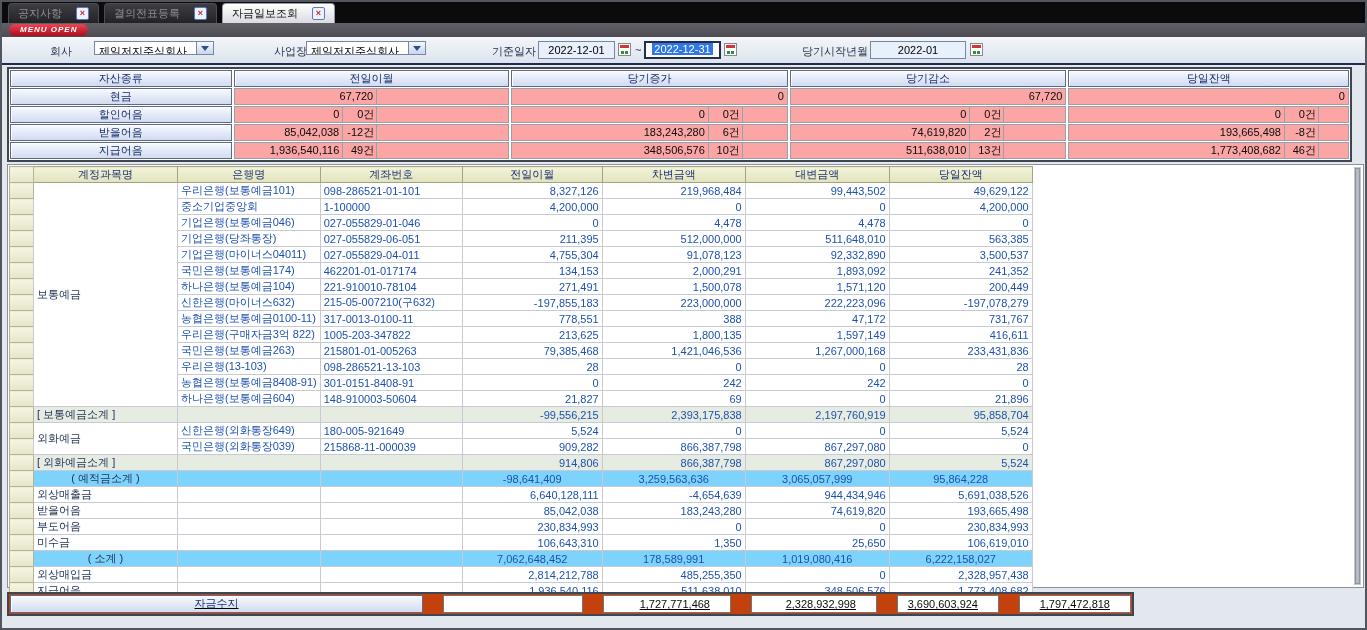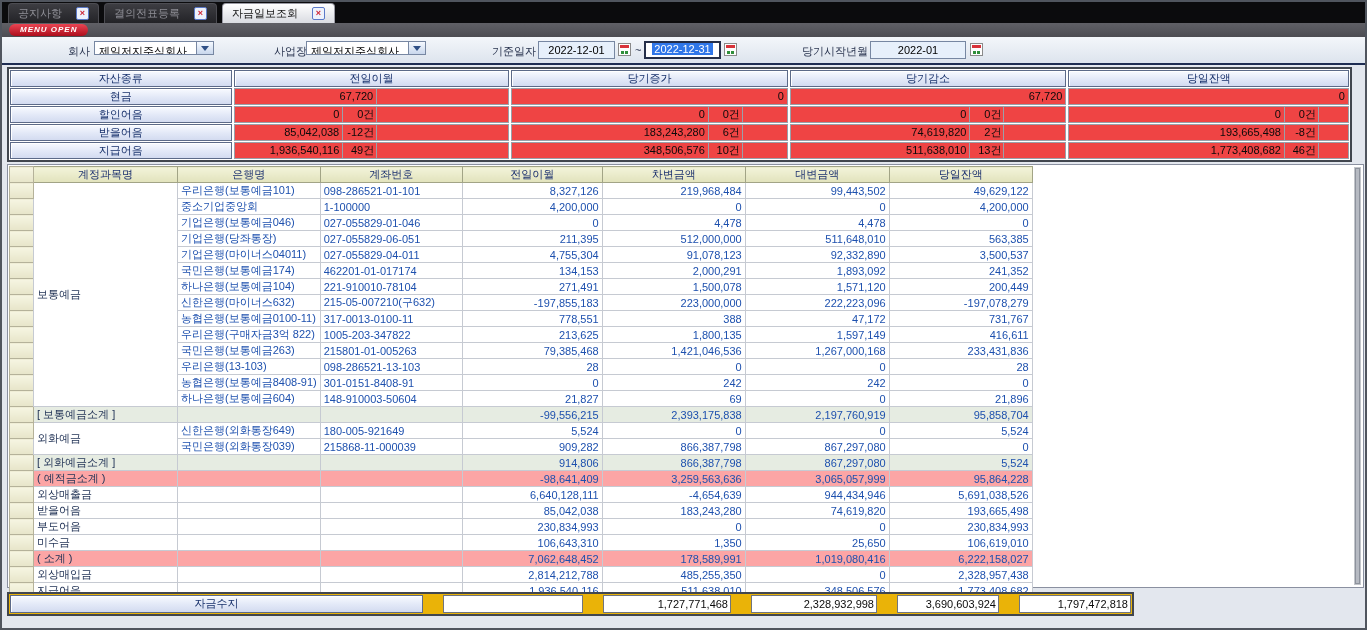--- a/index.html
+++ b/index.html
@@ -35,42 +35,42 @@
   .calbtn::after{content:"";position:absolute;left:2px;top:7px;width:3px;height:3px;background:#2f8f3a;box-shadow:4px 0 0 #2f8f3a;}
   .navline{position:absolute;left:0;top:61px;width:100%;height:2px;background:#1e2c52;}
   
   .summary{position:absolute;left:5px;top:65px;width:1345px;background:#fff;border:2px solid #41464e;box-sizing:border-box;padding:1px;}
   .srow{display:flex;gap:2px;height:17px;margin-bottom:1px;}
   .srow:last-child{margin-bottom:0;}
   .btn{background:linear-gradient(180deg,#f8faff 0%,#e2e8f7 55%,#d3dbf0 100%);border:1px solid #5c6a88;
        box-shadow:inset 1px 1px 0 #fff;color:#17306b;font-size:11px;text-align:center;line-height:15px;box-sizing:border-box;}
   .scell-label{width:222px;}
   .sgroup{display:flex;box-sizing:border-box;}
-  .sg{border:1px solid #9aa0aa;background:#ef4444;font-size:11px;color:#0a0a0a;line-height:15px;box-sizing:border-box;}
+  .sg{border:1px solid #9aa0aa;background:#fca5a5;font-size:11px;color:#0a0a0a;line-height:15px;box-sizing:border-box;}
   .sg.amt{flex:1;text-align:right;padding-right:3px;}
   .sg.cnt{width:34px;border-left:none;text-align:right;padding-right:2px;}
   .sg.sp{border-left:none;}
   
   .gridpanel{position:absolute;left:5px;top:162px;width:1357px;height:424px;background:#fff;border:1px solid #8a90a0;box-sizing:border-box;}
   .dtable{position:absolute;left:1px;top:1px;border-collapse:collapse;table-layout:fixed;}
   .dtable th{height:15px;background:linear-gradient(#f2f3da,#e2e3bc);border:1px solid #a2a486;
              font-size:11px;font-weight:normal;color:#1a2f6e;padding:0;overflow:hidden;white-space:nowrap;}
   .dtable th.ind,.dtable td.ind{background:linear-gradient(#f6f5e2,#e7e5c9);border:1px solid #b5b29a;padding:0;}
   .dtable td{height:15px;border:1px solid #c6cad2;font-size:11px;padding:0 3px;white-space:nowrap;overflow:hidden;background:#fff;}
   .dtable td.bank,.dtable td.acctno{color:#1d50ae;}
   .dtable td.num{color:#1d50ae;text-align:right;}
   .dtable td.acct-name{color:#233457;}
   .dtable tr.green td:not(.ind){background:#e6ece2;}
-  .dtable tr.purple td:not(.ind){background:#fca5a5;}
+  .dtable tr.purple td:not(.ind){background:#7dd3fc;text-align:center;}
   .vscroll{position:absolute;right:2px;top:2px;bottom:2px;width:7px;background:#eceef0;border:1px solid #c2c5ca;box-sizing:border-box;}
   .vthumb{position:absolute;left:0;top:0;width:100%;height:100%;background:#b6bac2;border:1px solid #8d929c;box-sizing:border-box;}
   
-  .footer{position:absolute;left:5px;top:590px;background:#eab308;border:2px solid #41464e;padding:1px;display:flex;gap:20px;box-sizing:border-box;}
+  .footer{position:absolute;left:5px;top:590px;background:#c2410c;border:2px solid #41464e;padding:1px;display:flex;gap:20px;box-sizing:border-box;text-decoration:underline;}
   .f-label{width:413px;height:18px;}
-  .f-cell{height:18px;border:1px solid #70757e;background:#fff;text-align:right;padding-right:2px;
+  .f-cell{height:18px;border:1px solid #70757e;background:#fff;text-align:right;padding-right:20px;
           font-size:11px;color:#0a0a0a;line-height:16px;box-sizing:border-box;}
 </style>
 </head>
 <body>
 
 <div class="page">
 
   <div class="tabbar">
     <div class="tab">
       <span>공지사항</span>
@@ -84,21 +84,21 @@
       <span>자금일보조회</span>
       <span class="tab-close"></span>
     </div>
   </div>
 
   <div class="menustrip">
     <div class="menu-pill">MENU OPEN</div>
   </div>
 
   <div class="filterbar">
-    <span class="flabel" style="left:66px">회사</span>
+    <span class="flabel" style="left:48px">회사</span>
     <div class="select" style="left:92px;width:120px">
       <span class="txt">제일저지주식회사</span>
       <span class="arrow">
           <span class="tri"></span>
         </span>
     </div>
     <span class="flabel" style="left:272px">사업장</span>
     <div class="select" style="left:304px;width:120px">
       <span class="txt">제일저지주식회사</span>
       <span class="arrow">

